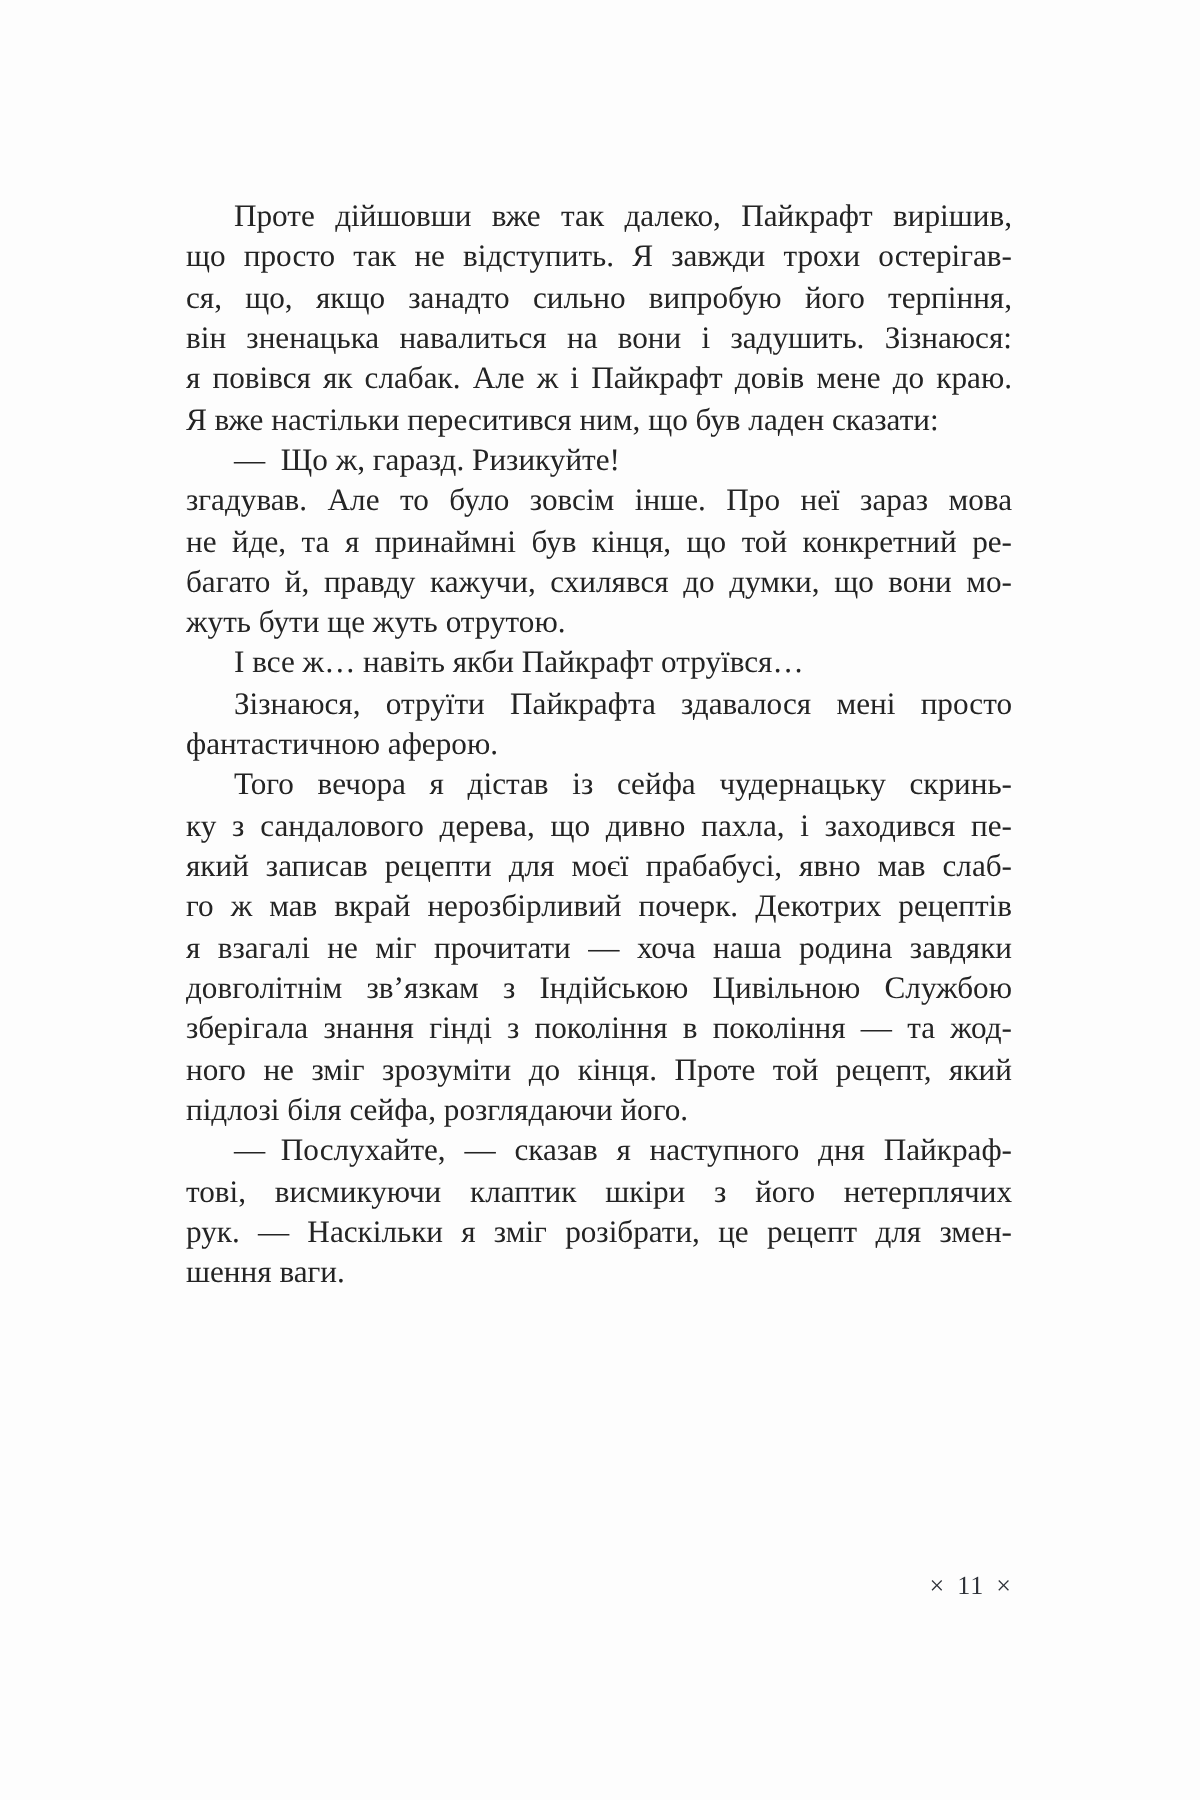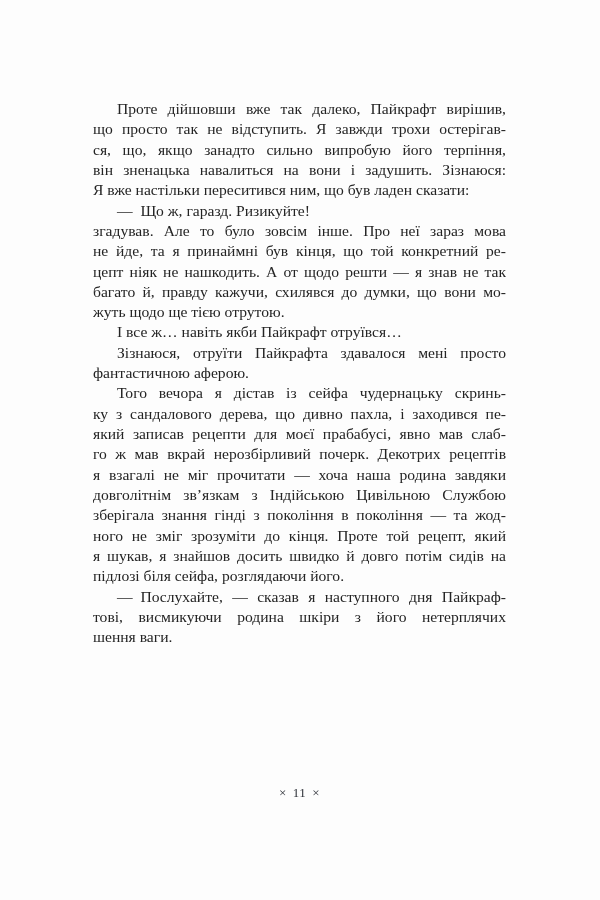--- a/index.html
+++ b/index.html
@@ -42,21 +42,21 @@
     -moz-text-align-last: left;
   }
   .line.first {
     text-indent: 24px;
   }
   .footer {
     position: absolute;
     left: 93px;
     top: 785px;
     width: 413px;
-    text-align: center;
+    text-align: right;
     font-size: 13px;
     line-height: 15px;
     color: #2e3138;
     letter-spacing: 0.5px;
   }
   .footer span {
     display: inline-block;
   }
   .footer .pnum {
     margin: 0 6px;
@@ -66,54 +66,54 @@
 <body>
 
 <div class="book-page">
 
   <div class="text-block">
       <div class="paragraph">
         <div class="line first">Проте дійшовши вже так далеко, Пайкрафт вирішив,</div>
         <div class="line">що просто так не відступить. Я завжди трохи остерігав-</div>
         <div class="line">ся, що, якщо занадто сильно випробую його терпіння,</div>
         <div class="line">він зненацька навалиться на вони і задушить. Зізнаюся:</div>
+        <div class="line">я повівся як слабак. Але ж і Пайкрафт довів мене до краю.</div>
         <div class="line last">Я вже настільки переситився ним, що був ладен сказати:</div>
       </div>
       <div class="paragraph">
         <div class="line first last">— Що ж, гаразд. Ризикуйте!</div>
       </div>
       <div class="paragraph">
         <div class="line">згадував. Але то було зовсім інше. Про неї зараз мова</div>
         <div class="line">не йде, та я принаймні був кінця, що той конкретний ре-</div>
-        <div class="line">цепт ніяк не нашкодить. А от щодо решти — я знав не так</div>
         <div class="line">багато й, правду кажучи, схилявся до думки, що вони мо-</div>
-        <div class="line last">жуть щодо ще тією отрутою.</div>
+        <div class="line last">жуть бути ще жуть отрутою.</div>
       </div>
       <div class="paragraph">
         <div class="line first last">І все ж… навіть якби Пайкрафт отруївся…</div>
       </div>
       <div class="paragraph">
         <div class="line first">Зізнаюся, отруїти Пайкрафта здавалося мені просто</div>
         <div class="line last">фантастичною аферою.</div>
       </div>
       <div class="paragraph">
         <div class="line first">Того вечора я дістав із сейфа чудернацьку скринь-</div>
         <div class="line">ку з сандалового дерева, що дивно пахла, і заходився пе-</div>
         <div class="line">який записав рецепти для моєї прабабусі, явно мав слаб-</div>
         <div class="line">го ж мав вкрай нерозбірливий почерк. Декотрих рецептів</div>
         <div class="line">я взагалі не міг прочитати — хоча наша родина завдяки</div>
         <div class="line">довголітнім зв’язкам з Індійською Цивільною Службою</div>
         <div class="line">зберігала знання гінді з покоління в покоління — та жод-</div>
         <div class="line">ного не зміг зрозуміти до кінця. Проте той рецепт, який</div>
-        <div class="line">я шукав, я знайшов досить швидко й довго потім сидів на</div>
         <div class="line last">підлозі біля сейфа, розглядаючи його.</div>
       </div>
       <div class="paragraph">
         <div class="line first">— Послухайте, — сказав я наступного дня Пайкраф-</div>
-        <div class="line">тові, висмикуючи родина шкіри з його нетерплячих</div>
+        <div class="line">тові, висмикуючи клаптик шкіри з його нетерплячих</div>
+        <div class="line">рук. — Наскільки я зміг розібрати, це рецепт для змен-</div>
         <div class="line last">шення ваги.</div>
       </div>
     </div>
 
   <div class="footer">
     <span>×</span><span class="pnum">11</span><span>×</span>
   </div>
 
 </div>
 

